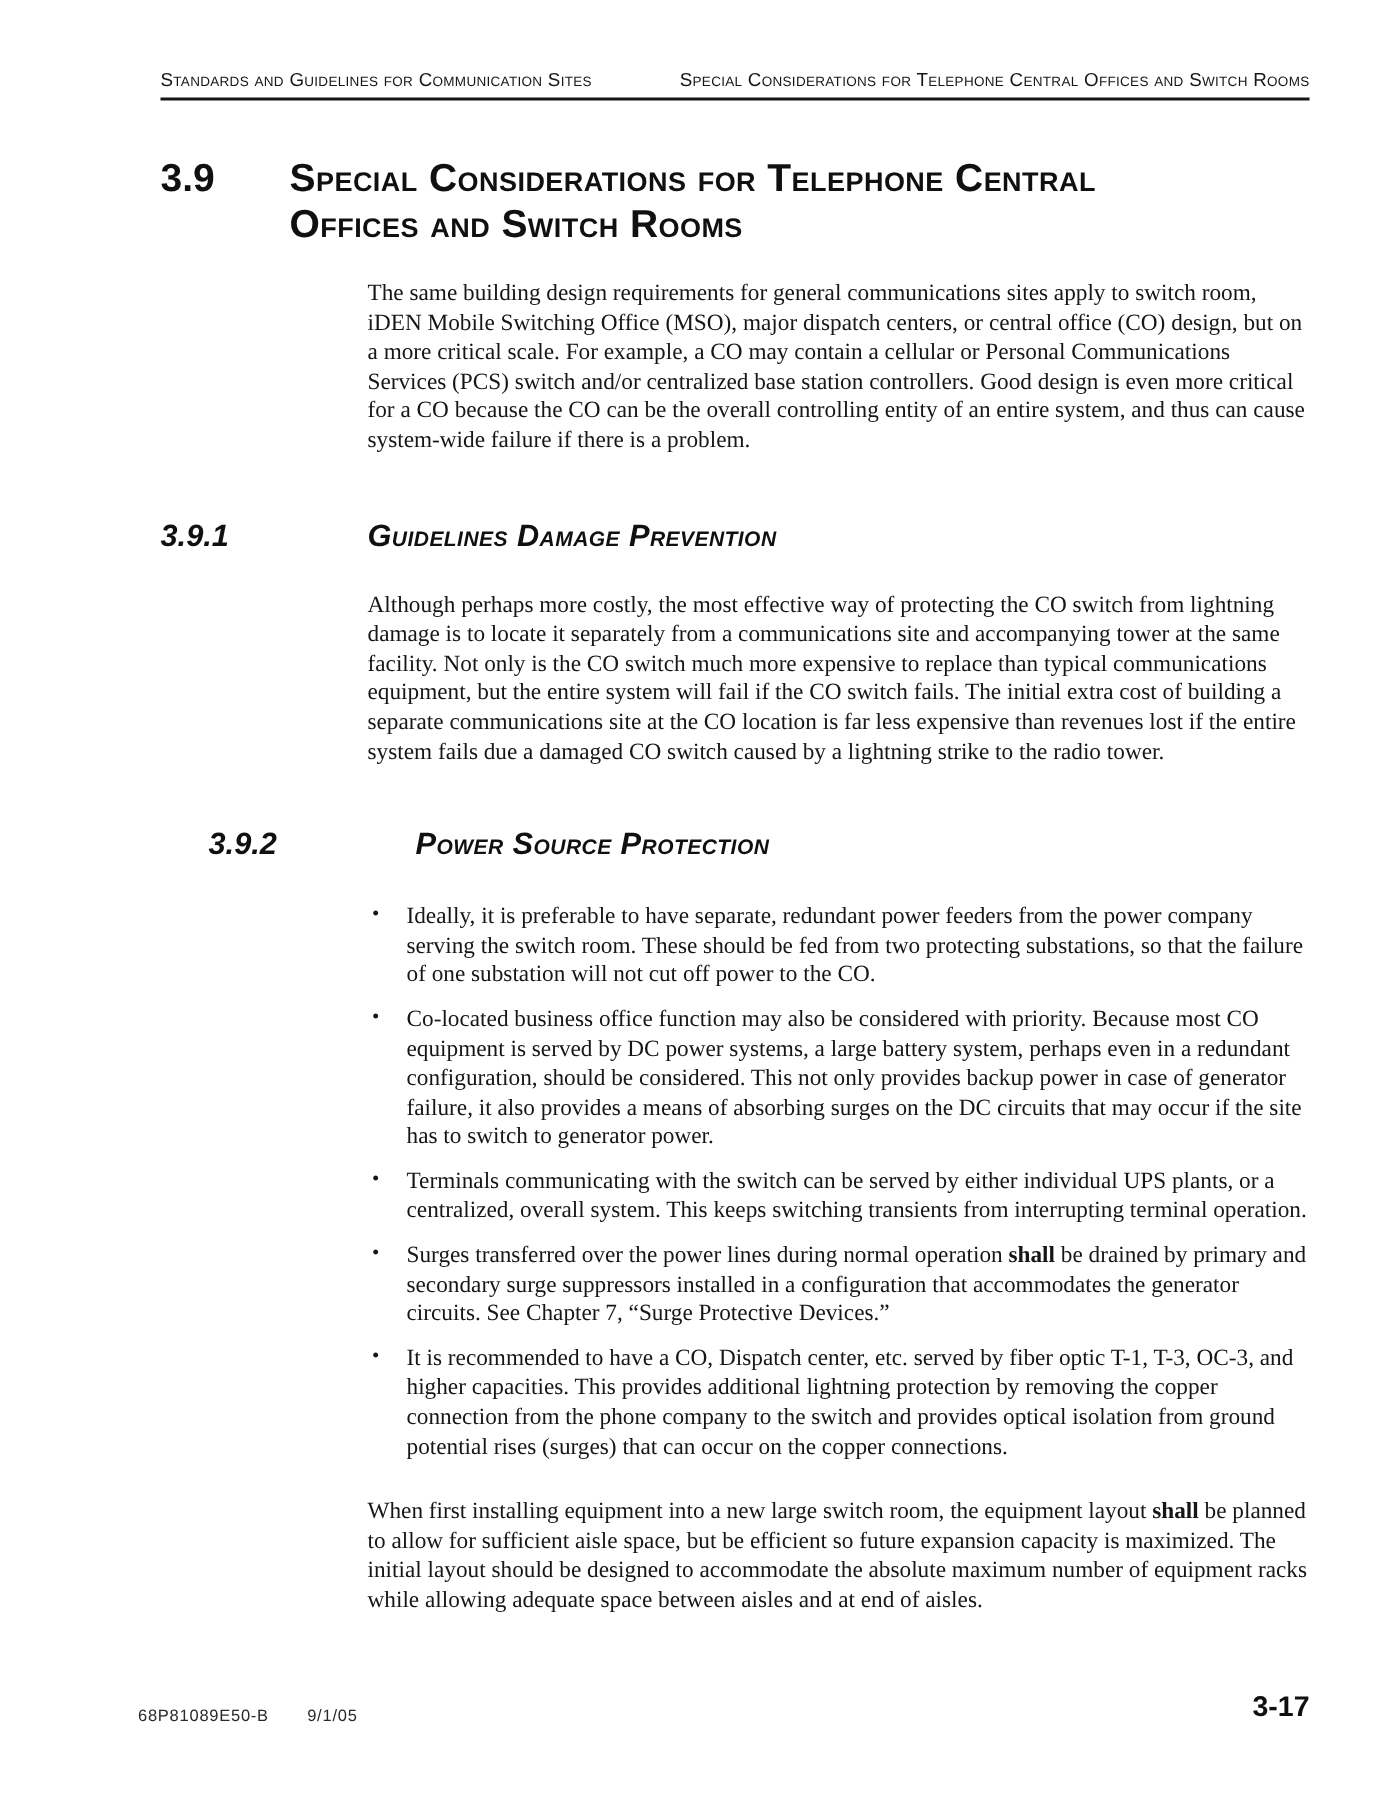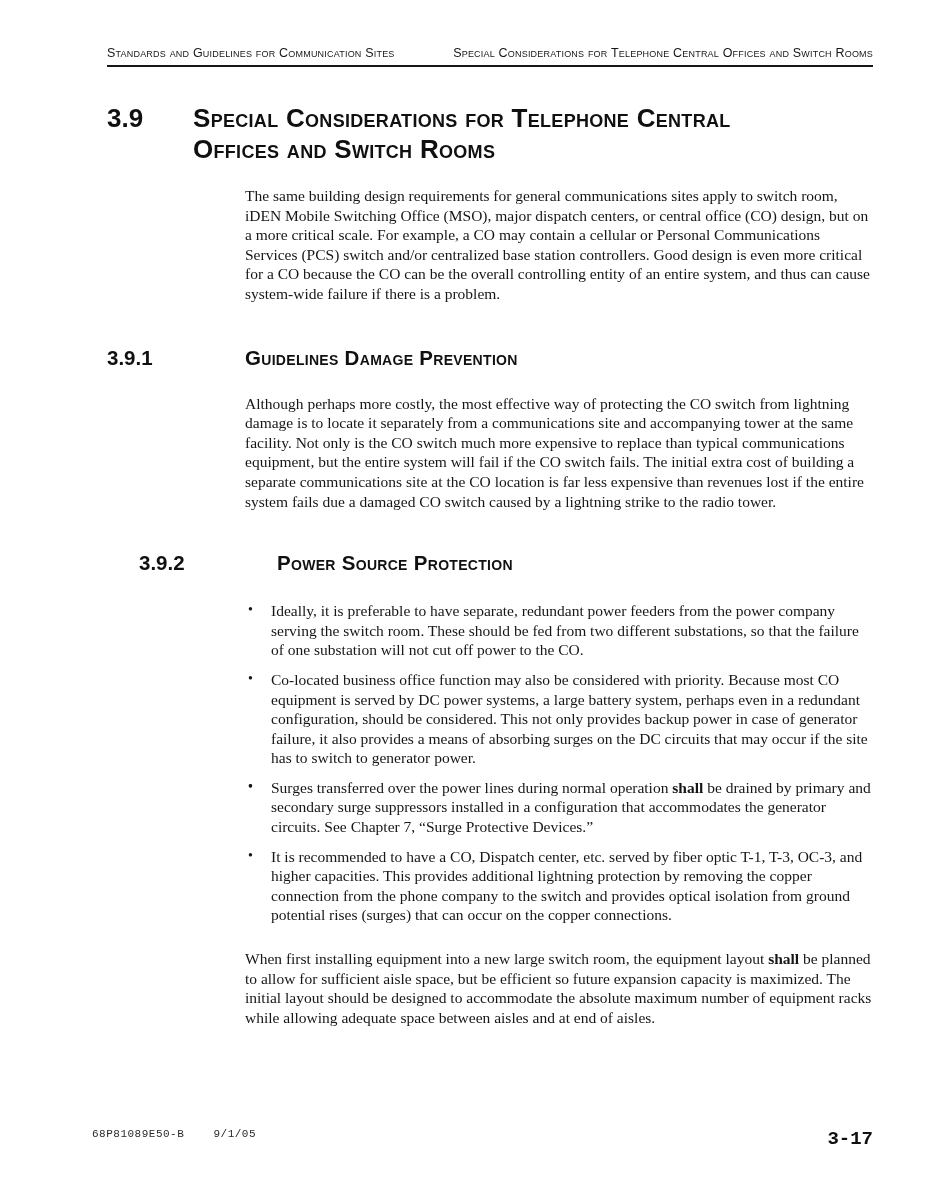--- a/index.html
+++ b/index.html
@@ -60,20 +60,21 @@
     margin-top: 36px;
     font-size: 26px;
     line-height: 31px;
   }
   .sec-head.lvl1 .sec-num { width: 86px; }
   .sec-head.lvl1 .sec-title { font-size: 26px; max-width: 625px; }
 
   .sec-head.lvl2 {
     font-size: 20.5px;
     line-height: 24px;
+    font-style: italic;
   }
   .sec-head.lvl2 .sec-num { width: 138px; }
   .sec-head.lvl2 .sec-title { font-size: 20.5px; }
 
   
   .body-block {
     margin-left: 138px;
     width: 628px;
     font-family: "Liberation Serif", serif;
     font-size: 15.5px;
@@ -112,22 +113,22 @@
   }
 
   
   .running-footer {
     position: absolute;
     left: 92px;
     right: 53px;
     bottom: 48px;
     display: flex;
     justify-content: space-between;
-    align-items: flex-start;
-    font-family: Liberation Mono, monospace;
+    align-items: flex-end;
+    font-family: Liberation Sans, sans-serif;
     gap: 47px;
   }
   .running-footer .footer-left {
     font-size: 11px;
     letter-spacing: 0.5px;
     color: #2a2a2a;
   }
   .running-footer .footer-left .footer-date { margin-left: 22px; }
   .running-footer .page-num {
     font-size: 19px;
@@ -169,28 +170,29 @@
 
     <section>
       <div class="sec-head lvl2 mt-sec2">
         <span class="sec-num">3.9.2</span>
         <h2 class="sec-title">Power Source Protection</h2>
       </div>
       <div class="body-block mt-list">
         <ul class="bullets">
           <li>
             <span class="bullet-glyph">•</span>
-            <span><span>Ideally, it is preferable to have separate, redundant power feeders from the power company serving the switch room. These should be fed from two different substations, so that the failure of one substation will not cut off power to the CO.</span></span>
+            <span><span>Ideally, it is preferable to have separate, redundant power feeders from the power company serving the switch room. These should be fed from two protecting substations, so that the failure of one substation will not cut off power to the CO.</span></span>
           </li>
           <li>
             <span class="bullet-glyph">•</span>
             <span><span>Co-located business office function may also be considered with priority. Because most CO equipment is served by DC power systems, a large battery system, perhaps even in a redundant configuration, should be considered. This not only provides backup power in case of generator failure, it also provides a means of absorbing surges on the DC circuits that may occur if the site has to switch to generator power.</span></span>
           </li>
           <li>
             <span class="bullet-glyph">•</span>
+            <span><span>Terminals communicating with the switch can be served by either individual UPS plants, or a centralized, overall system. This keeps switching transients from interrupting terminal operation.</span></span>
           </li>
           <li>
             <span class="bullet-glyph">•</span>
             <span><span>Surges transferred over the power lines during normal operation </span><span style="font-weight: bold;">shall</span><span> be drained by primary and secondary surge suppressors installed in a configuration that accommodates the generator circuits. See Chapter 7, “Surge Protective Devices.”</span></span>
           </li>
           <li>
             <span class="bullet-glyph">•</span>
             <span><span>It is recommended to have a CO, Dispatch center, etc. served by fiber optic T-1, T-3, OC-3, and higher capacities. This provides additional lightning protection by removing the copper connection from the phone company to the switch and provides optical isolation from ground potential rises (surges) that can occur on the copper connections.</span></span>
           </li>
         </ul>

